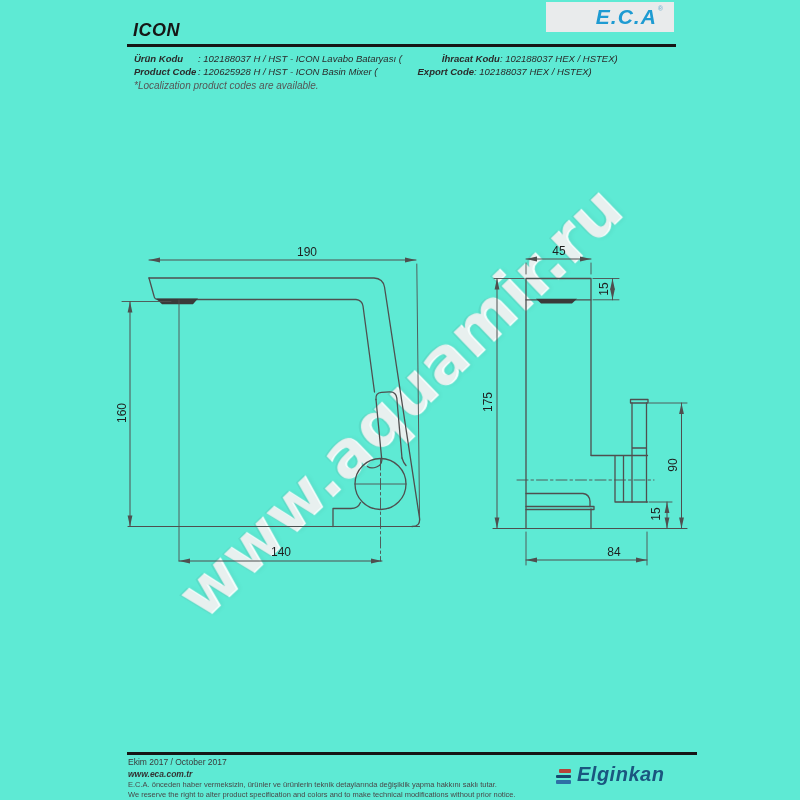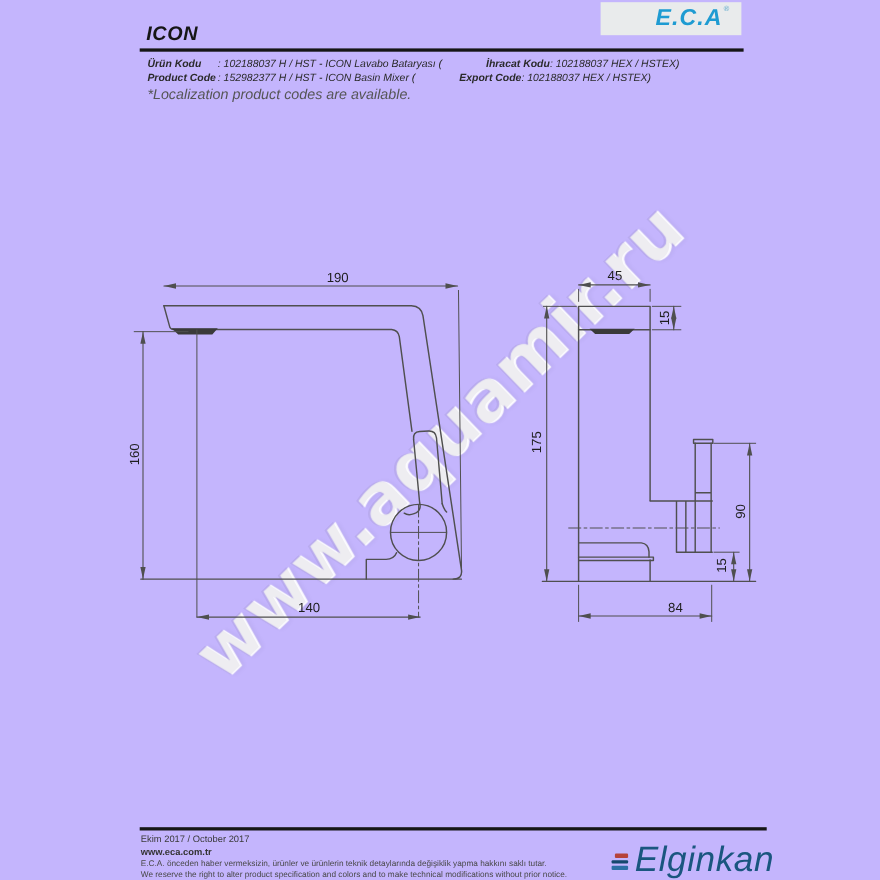--- a/index.html
+++ b/index.html
@@ -1,72 +1,72 @@
 <!DOCTYPE html>
 <html><head>
 <meta charset="utf-8">
 <style>
   html,body{margin:0;padding:0;background:#fff;}
-  #sheet{position:relative;width:800px;height:800px;background:#c4b5fd;overflow:hidden;
+  #sheet{position:relative;width:800px;height:800px;background:#5eead4;overflow:hidden;
          font-family:"Liberation Sans",sans-serif;color:#1a1a1a;}
   
   .page-title{position:absolute;left:133px;top:20px;font-size:18px;font-weight:bold;
               font-style:italic;letter-spacing:.5px;color:#161616;}
   .title-rule{position:absolute;left:127px;top:44px;width:549px;height:3px;background:#161616;}
   .eca-box{position:absolute;left:546px;top:2px;width:128px;height:30px;background:#e9ebec;
            display:flex;align-items:center;justify-content:flex-end;padding-right:10px;box-sizing:border-box;}
   .eca-text{font-size:21px;font-weight:900;font-style:italic;color:#1e9bd2;letter-spacing:1px;
             font-family:"Liberation Sans",sans-serif;}
   .eca-reg{font-size:7px;color:#7fb8d4;vertical-align:top;margin-left:1px;}
   
   .codes{position:absolute;left:134px;top:52px;font-size:9.5px;font-style:italic;color:#2a2a2a;line-height:13px;}
   .codes .lbl{font-weight:bold;display:inline-block;width:64px;font-style:italic;}
   .codes .b{font-weight:bold;padding-left:40px;}
-  .codes .note{font-size:13px;color:#555;margin-top:1px;}
+  .codes .note{font-size:10px;color:#555;margin-top:1px;}
   
   .wm{position:absolute;left:398px;top:402px;transform:translate(-50%,-50%) rotate(-44deg);
       font-family:"DejaVu Sans",sans-serif;font-size:64px;font-weight:600;white-space:nowrap;
       color:rgba(0,0,0,0.055);
       text-shadow:1.5px 1.5px 1px rgba(255,255,255,0.95), 3px 3px 5px rgba(0,0,0,0.05);
       z-index:1;}
   
   .draw-svg{position:absolute;left:0;top:0;z-index:2;}
   .dim-label{position:absolute;z-index:3;font-size:12px;color:#1f1f1f;white-space:nowrap;
              transform:translate(-50%,-50%);background:transparent;}
   .dim-label.rot{transform:translate(-50%,-50%) rotate(-90deg);}
   
   .footer-rule{position:absolute;left:127px;top:752px;width:570px;height:2.5px;background:#161616;}
   .footer{position:absolute;left:128px;top:757px;font-size:8.5px;color:#3a3a3a;line-height:11.5px;}
-  .footer .www{font-weight:bold;color:#333;}
+  .footer .www{font-weight:bold;color:#333;font-style:italic;}
   .footer .small{font-size:7.5px;color:#484848;line-height:10px;}
   .elginkan{position:absolute;left:556px;top:763px;display:flex;align-items:center;z-index:2;}
   .elg-bars{display:flex;flex-direction:column;gap:2px;margin-right:6px;margin-top:4px;}
   .elg-bars i{display:block;height:3.5px;border-radius:1px;}
   .elg-bars i.b1{width:12px;background:#b6423a;align-self:flex-end;}
   .elg-bars i.b2{width:15px;background:#16486e;}
   .elg-bars i.b3{width:15px;background:#2d6fa5;}
-  .elg-text{font-size:32px;font-weight:normal;font-style:italic;color:#1a567f;letter-spacing:.5px;}
+  .elg-text{font-size:20px;font-weight:bold;font-style:italic;color:#1a567f;letter-spacing:.5px;}
 </style>
 </head>
 <body>
 
 <div id="sheet">
 
   <div class="page-title">ICON</div>
   <div class="title-rule"></div>
   <div class="eca-box">
     <span class="eca-text"><span>E.C.A</span><span class="eca-reg">®</span></span>
   </div>
 
   <div class="codes">
     <div>
       <span class="lbl">Ürün Kodu</span><span>: </span><span>102188037 H / HST - ICON Lavabo Bataryası (</span><span class="b">İhracat Kodu</span><span>: 102188037 HEX / HSTEX)</span>
     </div>
     <div>
-      <span class="lbl">Product Code</span><span>: </span><span>152982377 H / HST - ICON Basin Mixer (</span><span class="b">Export Code</span><span>: 102188037 HEX / HSTEX)</span>
+      <span class="lbl">Product Code</span><span>: </span><span>120625928 H / HST - ICON Basin Mixer (</span><span class="b">Export Code</span><span>: 102188037 HEX / HSTEX)</span>
     </div>
     <div class="note">*Localization product codes are available.</div>
   </div>
 
   <div class="wm">www.aquamir.ru</div>
 
   <svg class="draw-svg" width="800" height="800" viewBox="0 0 800 800">
     <defs>
       <marker id="arw" viewBox="0 0 12 6" refX="11.5" refY="3" markerWidth="12" markerHeight="6" markerUnits="userSpaceOnUse" orient="auto-start-reverse">
         <path d="M0.5,0.6 L11.5,3 L0.5,5.4 Z" fill="#4f4f4f"></path>

